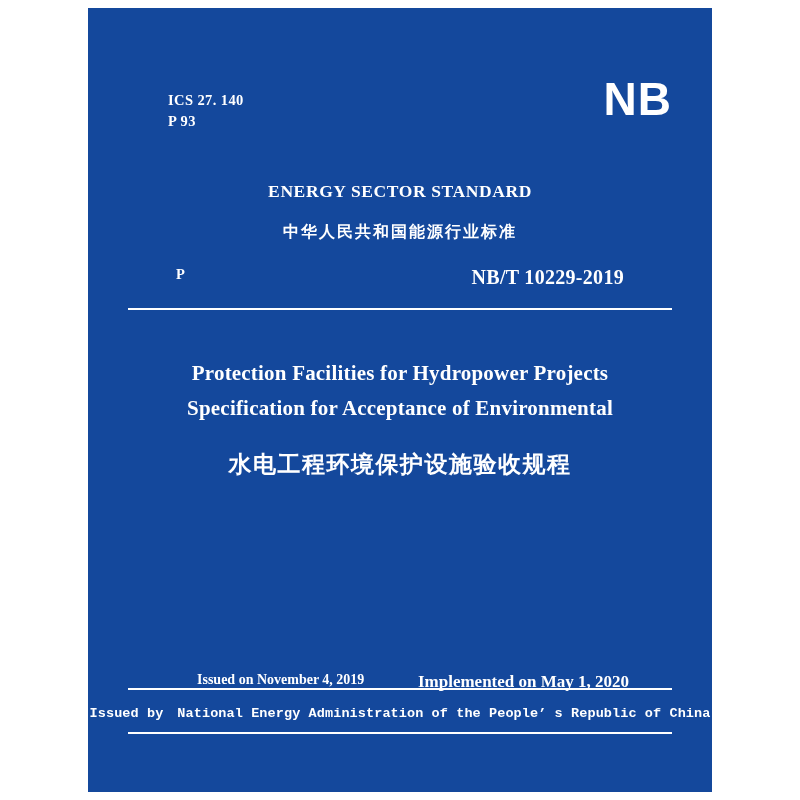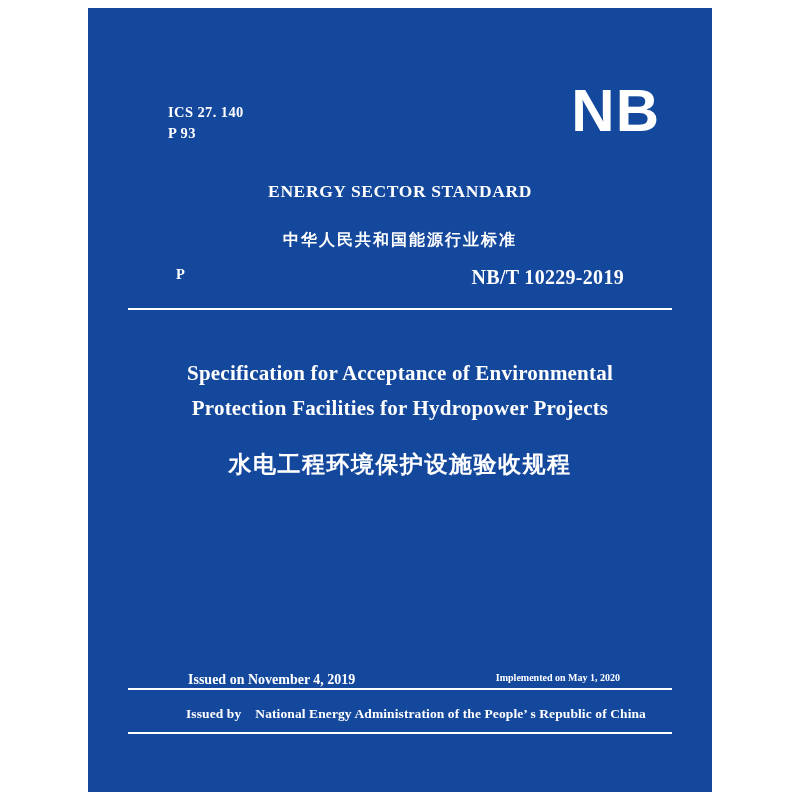--- a/index.html
+++ b/index.html
@@ -30,41 +30,42 @@
     height: 784px;
     background: #14489c;
     color: #ffffff;
     box-sizing: border-box;
   }
 
   
   .top-block {
     position: absolute;
     left: 0;
-    top: 16px;
+    top: 4px;
     width: 100%;
     height: 150px;
+    padding-left: 12px;
   }
   .ics-lines {
     position: absolute;
     left: 80px;
     top: 78px;
     font-family: "Liberation Serif", serif;
     font-weight: bold;
     font-size: 14.5px;
     line-height: 21px;
     letter-spacing: 0.4px;
   }
   .nb-logo {
     position: absolute;
     right: 52px;
     top: 56px;
     font-family: "Liberation Sans", sans-serif;
     font-weight: bold;
-    font-size: 60px;
+    font-size: 46px;
     letter-spacing: 1px;
     line-height: 62px;
   }
 
   
   .authority {
     position: absolute;
     left: 0;
     top: 170px;
     width: 100%;
@@ -77,21 +78,21 @@
     font-size: 17.5px;
     letter-spacing: 0.6px;
     line-height: 27px;
   }
   .authority .cn {
     font-family: "DejaVu Sans", sans-serif;
     font-weight: bold;
     font-size: 16px;
     letter-spacing: 2px;
     line-height: 30px;
-    margin-top: 20px;
+    margin-top: 12px;
   }
 
   
   .std-row {
     position: absolute;
     left: 0;
     top: 258px;
     width: 100%;
     height: 22px;
   }
@@ -145,50 +146,50 @@
     font-weight: bold;
     font-size: 23px;
     line-height: 40px;
     letter-spacing: 1.5px;
     margin-top: 18px;
   }
 
   
   .dates {
     position: absolute;
-    left: 4px;
+    left: 13px;
     top: 664px;
     width: 100%;
     height: 20px;
   }
   .dates .issued {
     position: absolute;
     left: 96px;
     top: 0;
     font-family: "Liberation Serif", serif;
     font-weight: bold;
     font-size: 14px;
   }
   .dates .implemented {
     position: absolute;
     right: 96px;
     top: 0;
     font-family: "Liberation Serif", serif;
     font-weight: bold;
-    font-size: 10px;
+    font-size: 17px;
   }
 
   
   .issuer {
     position: absolute;
-    left: 16px;
+    left: 0;
     top: 698px;
     width: 100%;
     text-align: center;
-    font-family: Liberation Serif, serif;
+    font-family: Liberation Mono, monospace;
     font-weight: bold;
     font-size: 13.5px;
     letter-spacing: 0.1px;
   }
   .issuer .issuer-label {
     margin-right: 14px;
   }
 </style>
 </head>
 <body>
@@ -211,22 +212,22 @@
     </div>
 
     <div class="std-row">
       <div class="p-mark">P</div>
       <div class="std-no">NB/T 10229-2019</div>
     </div>
 
     <div class="rule rule-top"></div>
 
     <div class="title-block">
+      <div class="t-en">Protection Facilities for Hydropower Projects</div>
       <div class="t-en">Specification for Acceptance of Environmental</div>
-      <div class="t-en">Protection Facilities for Hydropower Projects</div>
       <div class="t-cn">水电工程环境保护设施验收规程</div>
     </div>
 
     <div class="dates">
       <div class="issued">Issued on November 4, 2019</div>
       <div class="implemented">Implemented on May 1, 2020</div>
     </div>
 
     <div class="rule rule-bottom-1"></div>
 

